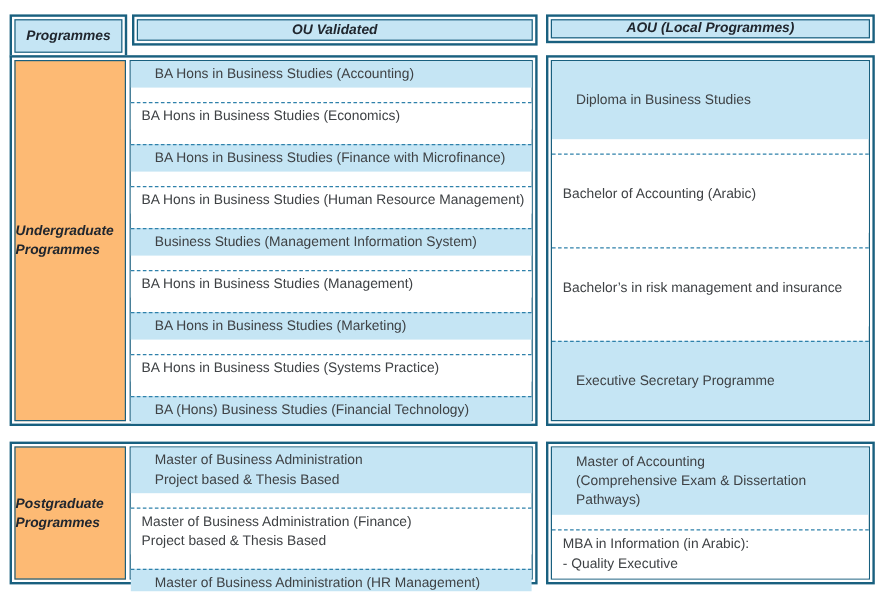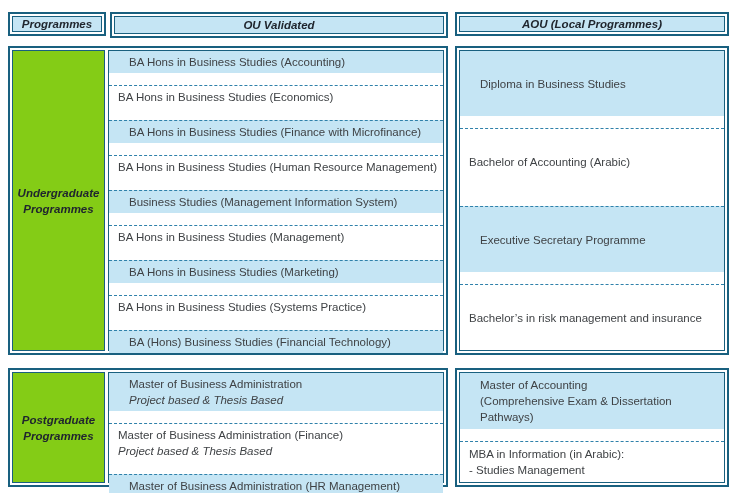--- a/index.html
+++ b/index.html
@@ -41,24 +41,23 @@
     align-items:center;
     justify-content:center;
     font-size:11.5px;
     font-weight:bold;
     font-style:italic;
     color:var(--head);
   }
   
   .label-cell{
     width:93px;
-    background:#84cc16;
+    background:#fdba74;
     align-items:center;
     justify-content:center;
-    text-align:center;
     font-size:11.5px;
     font-weight:bold;
     font-style:italic;
     color:var(--head);
     line-height:16px;
     flex:none;
   }
   
   .list-cell{flex:1;background:#fff;}
   .row{
@@ -67,23 +66,23 @@
     flex-direction:column;
     justify-content:center;
     padding:3px 6px 3px 9px;
     font-size:11.5px;
     line-height:16px;
     box-sizing:border-box;
   }
   .row + .row{border-top:1.5px dashed var(--dash);margin-top:12px;}
   .row.alt-0{background:var(--blue);padding-left:20px;}
   .row.alt-1{background:#fff;}
-  .row .sub{font-style:italic;}
+  .row .sub{}
   
-  #hdr-programmes {left:8px;  top:12px; width:98px;  height:24px;}
+  #hdr-programmes {left:8px;  top:12px; width:98px;  height:36px;}
   #hdr-ou         {left:110px;top:12px; width:338px; height:26px;}
   #hdr-aou        {left:455px;top:12px; width:274px; height:24px;}
   #ug-group       {left:8px;  top:46px; width:440px; height:309px;}
   #ug-aou-box     {left:455px;top:46px; width:274px; height:309px;}
   #pg-group       {left:8px;  top:368px;width:440px; height:119px;}
   #pg-aou-box     {left:455px;top:368px;width:274px; height:119px;}
 </style>
 </head>
 <body>
 
@@ -110,22 +109,22 @@
         <div class="row alt-1">BA Hons in Business Studies (Management)</div>
         <div class="row alt-0">BA Hons in Business Studies (Marketing)</div>
         <div class="row alt-1">BA Hons in Business Studies (Systems Practice)</div>
         <div class="row alt-0">BA (Hons) Business Studies (Financial Technology)</div>
       </div>
   </div>
   <div class="dbox" id="ug-aou-box">
     <div class="cell list-cell">
         <div class="row alt-0">Diploma in Business Studies</div>
         <div class="row alt-1">Bachelor of Accounting (Arabic)</div>
+        <div class="row alt-1">Bachelor’s in risk management and insurance</div>
         <div class="row alt-0">Executive Secretary Programme</div>
-        <div class="row alt-1">Bachelor’s in risk management and insurance</div>
       </div>
   </div>
 
   <div class="dbox" id="pg-group">
     <div class="cell label-cell">Postgraduate Programmes</div>
     <div class="cell list-cell">
         <div class="row alt-0">
           <div>Master of Business Administration</div>
           <div class="sub">Project based &amp; Thesis Based</div>
         </div>
@@ -140,18 +139,18 @@
       </div>
   </div>
   <div class="dbox" id="pg-aou-box">
     <div class="cell list-cell">
         <div class="row alt-0" style="flex-grow: 2;">
           <div>Master of Accounting</div>
           <div>(Comprehensive Exam &amp; Dissertation Pathways)</div>
         </div>
         <div class="row alt-1" style="flex-grow: 3;">
           <div>MBA in Information (in Arabic):</div>
-          <div>- Studies Management</div>
+          <div>- Quality Executive</div>
         </div>
       </div>
   </div>
 
 </div>
 
 </body></html>

